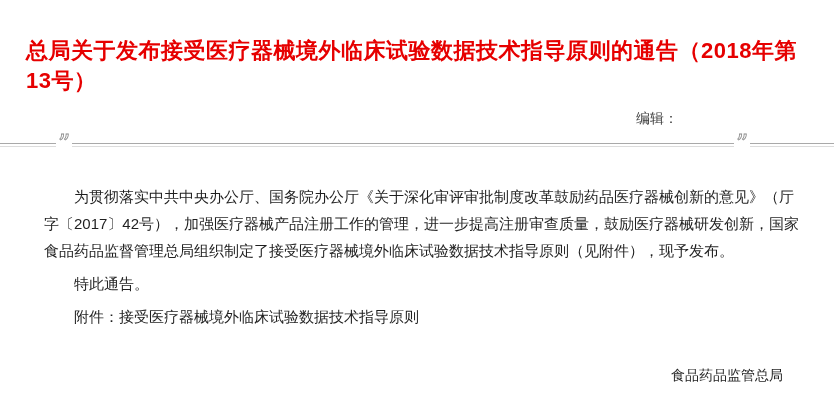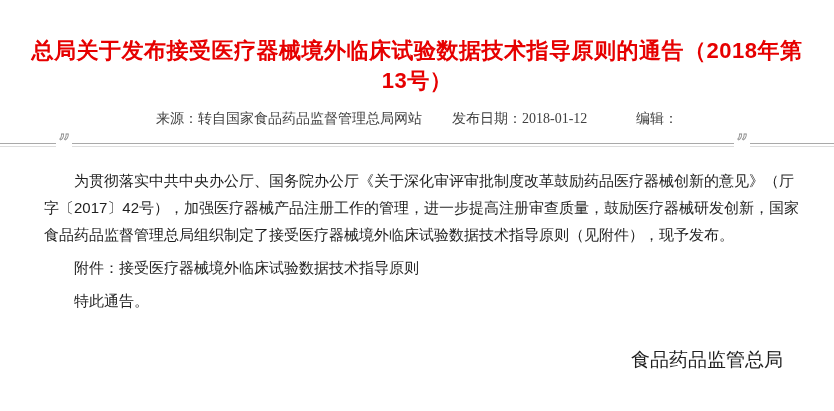--- a/index.html
+++ b/index.html
@@ -6,21 +6,21 @@
   .page{
     position:relative;
     width:834px;height:411px;
     background:#ffffff;
     overflow:hidden;
     font-family:"Liberation Sans", sans-serif;
     color:#222;
   }
   .title{
     margin:36px 26px 0;
-    text-align:center;
+    text-align:left;
     color:#e60000;
     font-size:22px;
     font-weight:bold;
     line-height:30px;
     letter-spacing:0.5px;
   }
   .meta{
     position:relative;
     height:16px;
     margin-top:14px;
@@ -48,57 +48,55 @@
     background:#ffffff;
     padding:0 2px;
     font-family:"DejaVu Serif", serif;
   }
   @supports (-webkit-text-stroke: 1px #888){
     .quote{color:#ffffff;-webkit-text-stroke:0.8px #8a8a8a;}
   }
   .q-left{left:56px;}
   .q-right{left:734px;}
   .content{
-    margin:20px 28px 0 44px;
+    margin:36px 28px 0 44px;
     font-size:15px;
     line-height:27px;
     color:#1f1f1f;
   }
   .para{margin:0 0 6px;text-indent:2em;}
   .attachment-link{color:#1f1f1f;text-decoration:none;cursor:pointer;}
   .signature{
     margin-top:32px;
     padding-right:23px;
     text-align:right;
     line-height:27px;
-    font-size:19px;
+    font-size:14px;
     color:#1f1f1f;
   }
 </style>
 </head>
 <body>
 
 <div class="page">
 
   <h1 class="title">总局关于发布接受医疗器械境外临床试验数据技术指导原则的通告（2018年第13号）</h1>
 
   <div class="meta">
-    <span class="meta-item meta-source"><span>来源：</span><span>转自国家食品药品监督管理总局网站</span></span>
-    <span class="meta-item meta-pubdate"><span>发布日期：</span><span class="serif-val">2018-01-12</span></span>
     <span class="meta-item meta-editor"><span>编辑：</span></span>
   </div>
 
   <div class="divider">
     <span class="quote q-left">”</span>
     <span class="quote q-right">”</span>
   </div>
 
   <div class="content">
     <p class="para">为贯彻落实中共中央办公厅、国务院办公厅《关于深化审评审批制度改革鼓励药品医疗器械创新的意见》（厅字〔2017〕42号），加强医疗器械产品注册工作的管理，进一步提高注册审查质量，鼓励医疗器械研发创新，国家食品药品监督管理总局组织制定了接受医疗器械境外临床试验数据技术指导原则（见附件），现予发布。</p>
+    <p class="para">特此通告。</p>
     <p class="para"><span>附件：</span><a class="attachment-link">接受医疗器械境外临床试验数据技术指导原则</a></p>
-    <p class="para">特此通告。</p>
 
     <div class="signature">
       <div>食品药品监管总局</div>
     </div>
   </div>
 
 </div>
 
 </body></html>

